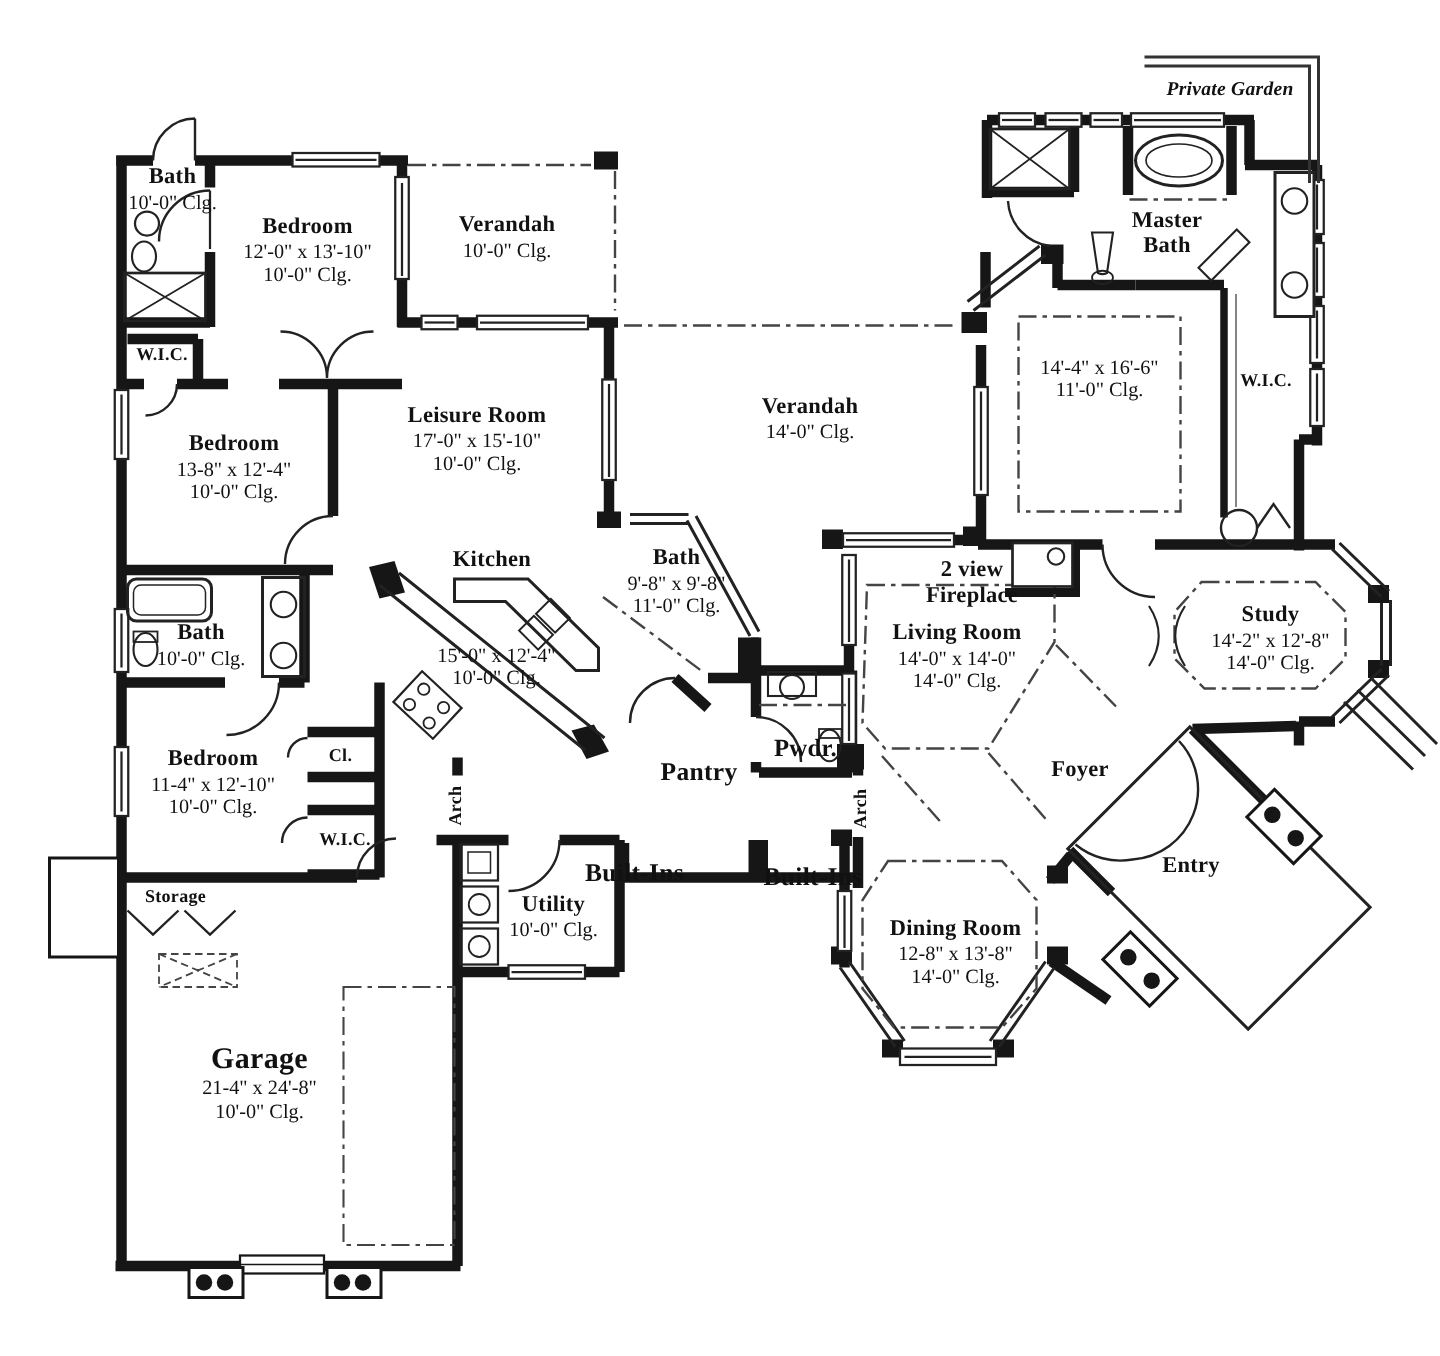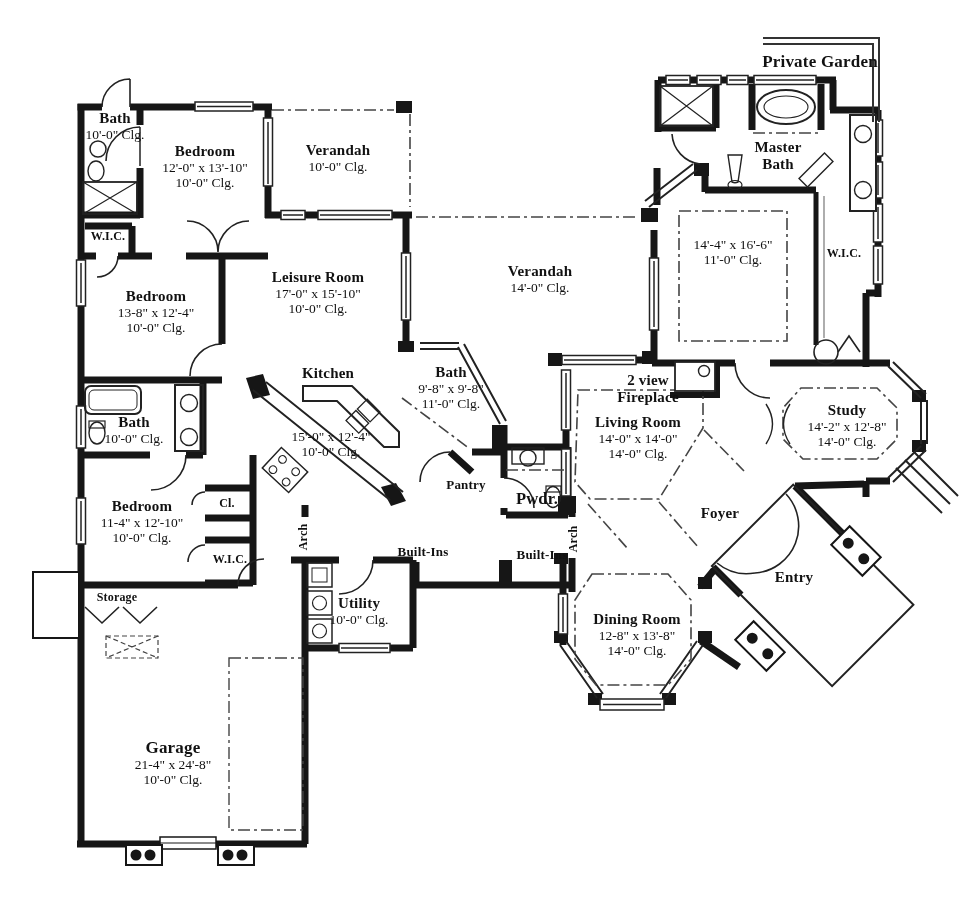--- a/index.html
+++ b/index.html
@@ -2,25 +2,25 @@
 <html><head>
 <meta charset="utf-8">
 <style>
   html,body{margin:0;padding:0;background:#fff;}
   #plan{position:relative;width:960px;height:904px;background:#fff;overflow:hidden;
         font-family:"Liberation Serif","DejaVu Serif",serif;color:#111;}
   #plan svg{position:absolute;left:0;top:0;}
   .lbl{position:absolute;transform:translateX(-50%);text-align:center;line-height:1.12;white-space:normal;}
   .lbl span{display:block;}
   .nm{font-weight:bold;font-size:15px;letter-spacing:.2px;}
-  .nm.xl{font-size:17px;margin-top:43px;}
+  .nm.xl{font-size:20px;}
   .nm.md{font-size:16.5px;margin-top:11px;}
   .nm.fp{font-size:15px;line-height:1.1;}
-  .nm.pg{font-size:17px;}
-  .nm.sm{font-size:13px;}
+  .nm.pg{font-size:13px;font-style:italic;}
+  .nm.sm{font-size:17px;margin-top:27px;}
   .nm.xs{font-size:12px;}
   .dm{font-size:13.5px;}
   .vert{transform:translate(-50%,-50%) rotate(-90deg);transform-origin:center;}
   #copyright{position:absolute;left:87px;top:797px;font-size:17px;line-height:1.05;text-align:left;
              letter-spacing:.4px;}
   #copyright span{display:block;}
 </style>
 </head>
 <body>
 
@@ -427,21 +427,21 @@
     </div>
 
   <div class="lbl" style="left:794px;top:569px;width:90px">
     <span class="nm">Entry</span>
     </div>
 
   <div class="lbl" style="left:117px;top:591px;width:80px">
     <span class="nm xs">Storage</span>
     </div>
 
-  <div class="lbl" style="left:359px;top:595px;width:110px">
+  <div class="lbl" style="left:369px;top:595px;width:110px">
     <span class="nm">Utility</span>
       <span class="dm">10'-0" Clg.</span>
     </div>
 
   <div class="lbl" style="left:637px;top:611px;width:140px">
     <span class="nm">Dining Room</span>
       <span class="dm">12-8" x 13'-8"</span>
       <span class="dm">14'-0" Clg.</span>
     </div>
 

